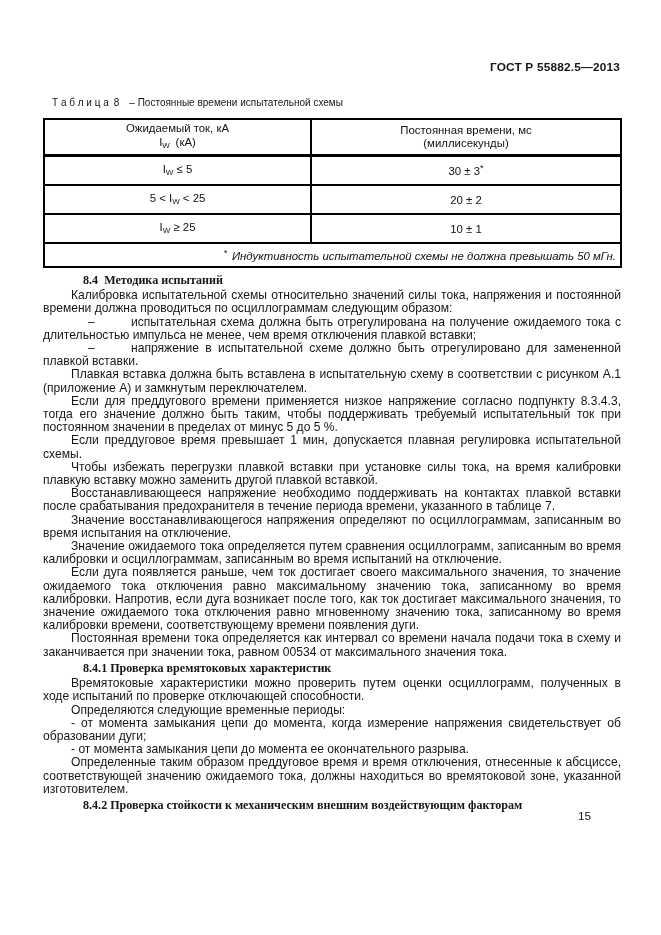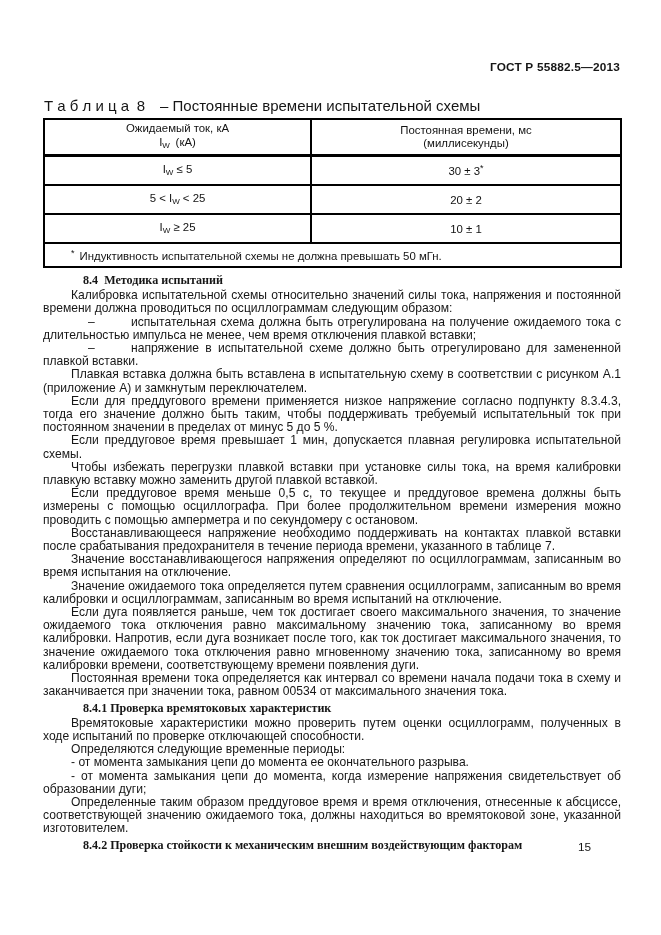--- a/index.html
+++ b/index.html
@@ -19,22 +19,22 @@
   .doc-header {
     position: absolute;
     top: 60px; left: 43px; width: 577px;
     text-align: right;
     font-weight: bold;
     font-size: 11.8px;
     letter-spacing: 0.2px;
   }
   .table-caption {
     position: absolute;
-    top: 97px; left: 44px; width: 577px;
-    font-size: 15px;
+    top: 97px; left: 52px; width: 577px;
+    font-size: 10px;
   }
   .gost-table {
     position: absolute;
     top: 118px; left: 43px;
     width: 577px;
     border-collapse: collapse;
     table-layout: fixed;
     font-size: 11.4px;
     color: #121212;
   }
@@ -46,23 +46,24 @@
     padding: 2px 4px;
   }
   .gost-table thead th {
     border-bottom: 3px solid #000;
     height: 34px;
     line-height: 13.5px;
     text-align: center;
   }
   .gost-table td.data-cell { height: 29px; }
   .gost-table .footnote-cell {
-    text-align: left;
+    text-align: right;
     padding-left: 26px;
     height: 24px;
+    font-style: italic;
   }
   .gost-table .footnote-cell .fn-text { margin-left: 5px; }
   .gost-table sub { font-size: 8px; vertical-align: -2px; }
   .gost-table sup { font-size: 9px; vertical-align: 4px; }
   .body-block {
     position: absolute;
     top: 271px; left: 43px; width: 578px;
     font-size: 12.1px;
     line-height: 13.2px;
     text-align: justify;
@@ -73,21 +74,21 @@
   .body-block p.heading {
     font-weight: bold;
     text-indent: 40px;
     text-align: left;
     margin-top: 3px;
     margin-bottom: 2px;
     font-family: Liberation Serif, serif;
   }
   .page-number {
     position: absolute;
-    top: 840px; left: 43px; width: 548px;
+    top: 809px; left: 43px; width: 548px;
     text-align: right;
     font-size: 11.8px;
   }
 </style>
 </head>
 <body>
 
 <div class="page">
 
   <div class="doc-header">ГОСТ Р 55882.5—2013</div>
@@ -132,30 +133,29 @@
 
   <div class="body-block">
       <p class="heading">8.4 Методика испытаний</p>
       <p class="para">Калибровка испытательной схемы относительно значений силы тока, напряжения и постоянной времени должна проводиться по осциллограммам следующим образом:</p>
       <p class="dash">–   испытательная схема должна быть отрегулирована на получение ожидаемого тока с длительностью импульса не менее, чем время отключения плавкой вставки;</p>
       <p class="dash">–   напряжение в испытательной схеме должно быть отрегулировано для замененной плавкой вставки.</p>
       <p class="para">Плавкая вставка должна быть вставлена в испытательную схему в соответствии с рисунком А.1 (приложение А) и замкнутым переключателем.</p>
       <p class="para">Если для преддугового времени применяется низкое напряжение согласно подпункту 8.3.4.3, тогда его значение должно быть таким, чтобы поддерживать требуемый испытательный ток при постоянном значении в пределах от минус 5 до 5 %.</p>
       <p class="para">Если преддуговое время превышает 1 мин, допускается плавная регулировка испытательной схемы.</p>
       <p class="para">Чтобы избежать перегрузки плавкой вставки при установке силы тока, на время калибровки плавкую вставку можно заменить другой плавкой вставкой.</p>
-      <p class="para">Если преддуговое время меньше 0,5 с, то текущее и преддуговое времена должны быть измерены с помощью осциллографа. При более продолжительном времени измерения можно проводить с помощью амперметра и по секундомеру с остановом.</p>
       <p class="para">Восстанавливающееся напряжение необходимо поддерживать на контактах плавкой вставки после срабатывания предохранителя в течение периода времени, указанного в таблице 7.</p>
       <p class="para">Значение восстанавливающегося напряжения определяют по осциллограммам, записанным во время испытания на отключение.</p>
       <p class="para">Значение ожидаемого тока определяется путем сравнения осциллограмм, записанным во время калибровки и осциллограммам, записанным во время испытаний на отключение.</p>
       <p class="para">Если дуга появляется раньше, чем ток достигает своего максимального значения, то значение ожидаемого тока отключения равно максимальному значению тока, записанному во время калибровки. Напротив, если дуга возникает после того, как ток достигает максимального значения, то значение ожидаемого тока отключения равно мгновенному значению тока, записанному во время калибровки времени, соответствующему времени появления дуги.</p>
       <p class="para">Постоянная времени тока определяется как интервал со времени начала подачи тока в схему и заканчивается при значении тока, равном 00534 от максимального значения тока.</p>
       <p class="heading">8.4.1 Проверка времятоковых характеристик</p>
       <p class="para">Времятоковые характеристики можно проверить путем оценки осциллограмм, полученных в ходе испытаний по проверке отключающей способности.</p>
       <p class="para">Определяются следующие временные периоды:</p>
+      <p class="para">- от момента замыкания цепи до момента, когда измерение напряжения свидетельствует об образовании дуги;</p>
       <p class="para">- от момента замыкания цепи до момента ее окончательного разрыва.</p>
-      <p class="para">- от момента замыкания цепи до момента, когда измерение напряжения свидетельствует об образовании дуги;</p>
       <p class="para">Определенные таким образом преддуговое время и время отключения, отнесенные к абсциссе, соответствующей значению ожидаемого тока, должны находиться во времятоковой зоне, указанной изготовителем.</p>
       <p class="heading">8.4.2 Проверка стойкости к механическим внешним воздействующим факторам</p>
     </div>
 
   <div class="page-number">15</div>
 
 </div>
 
 </body></html>

